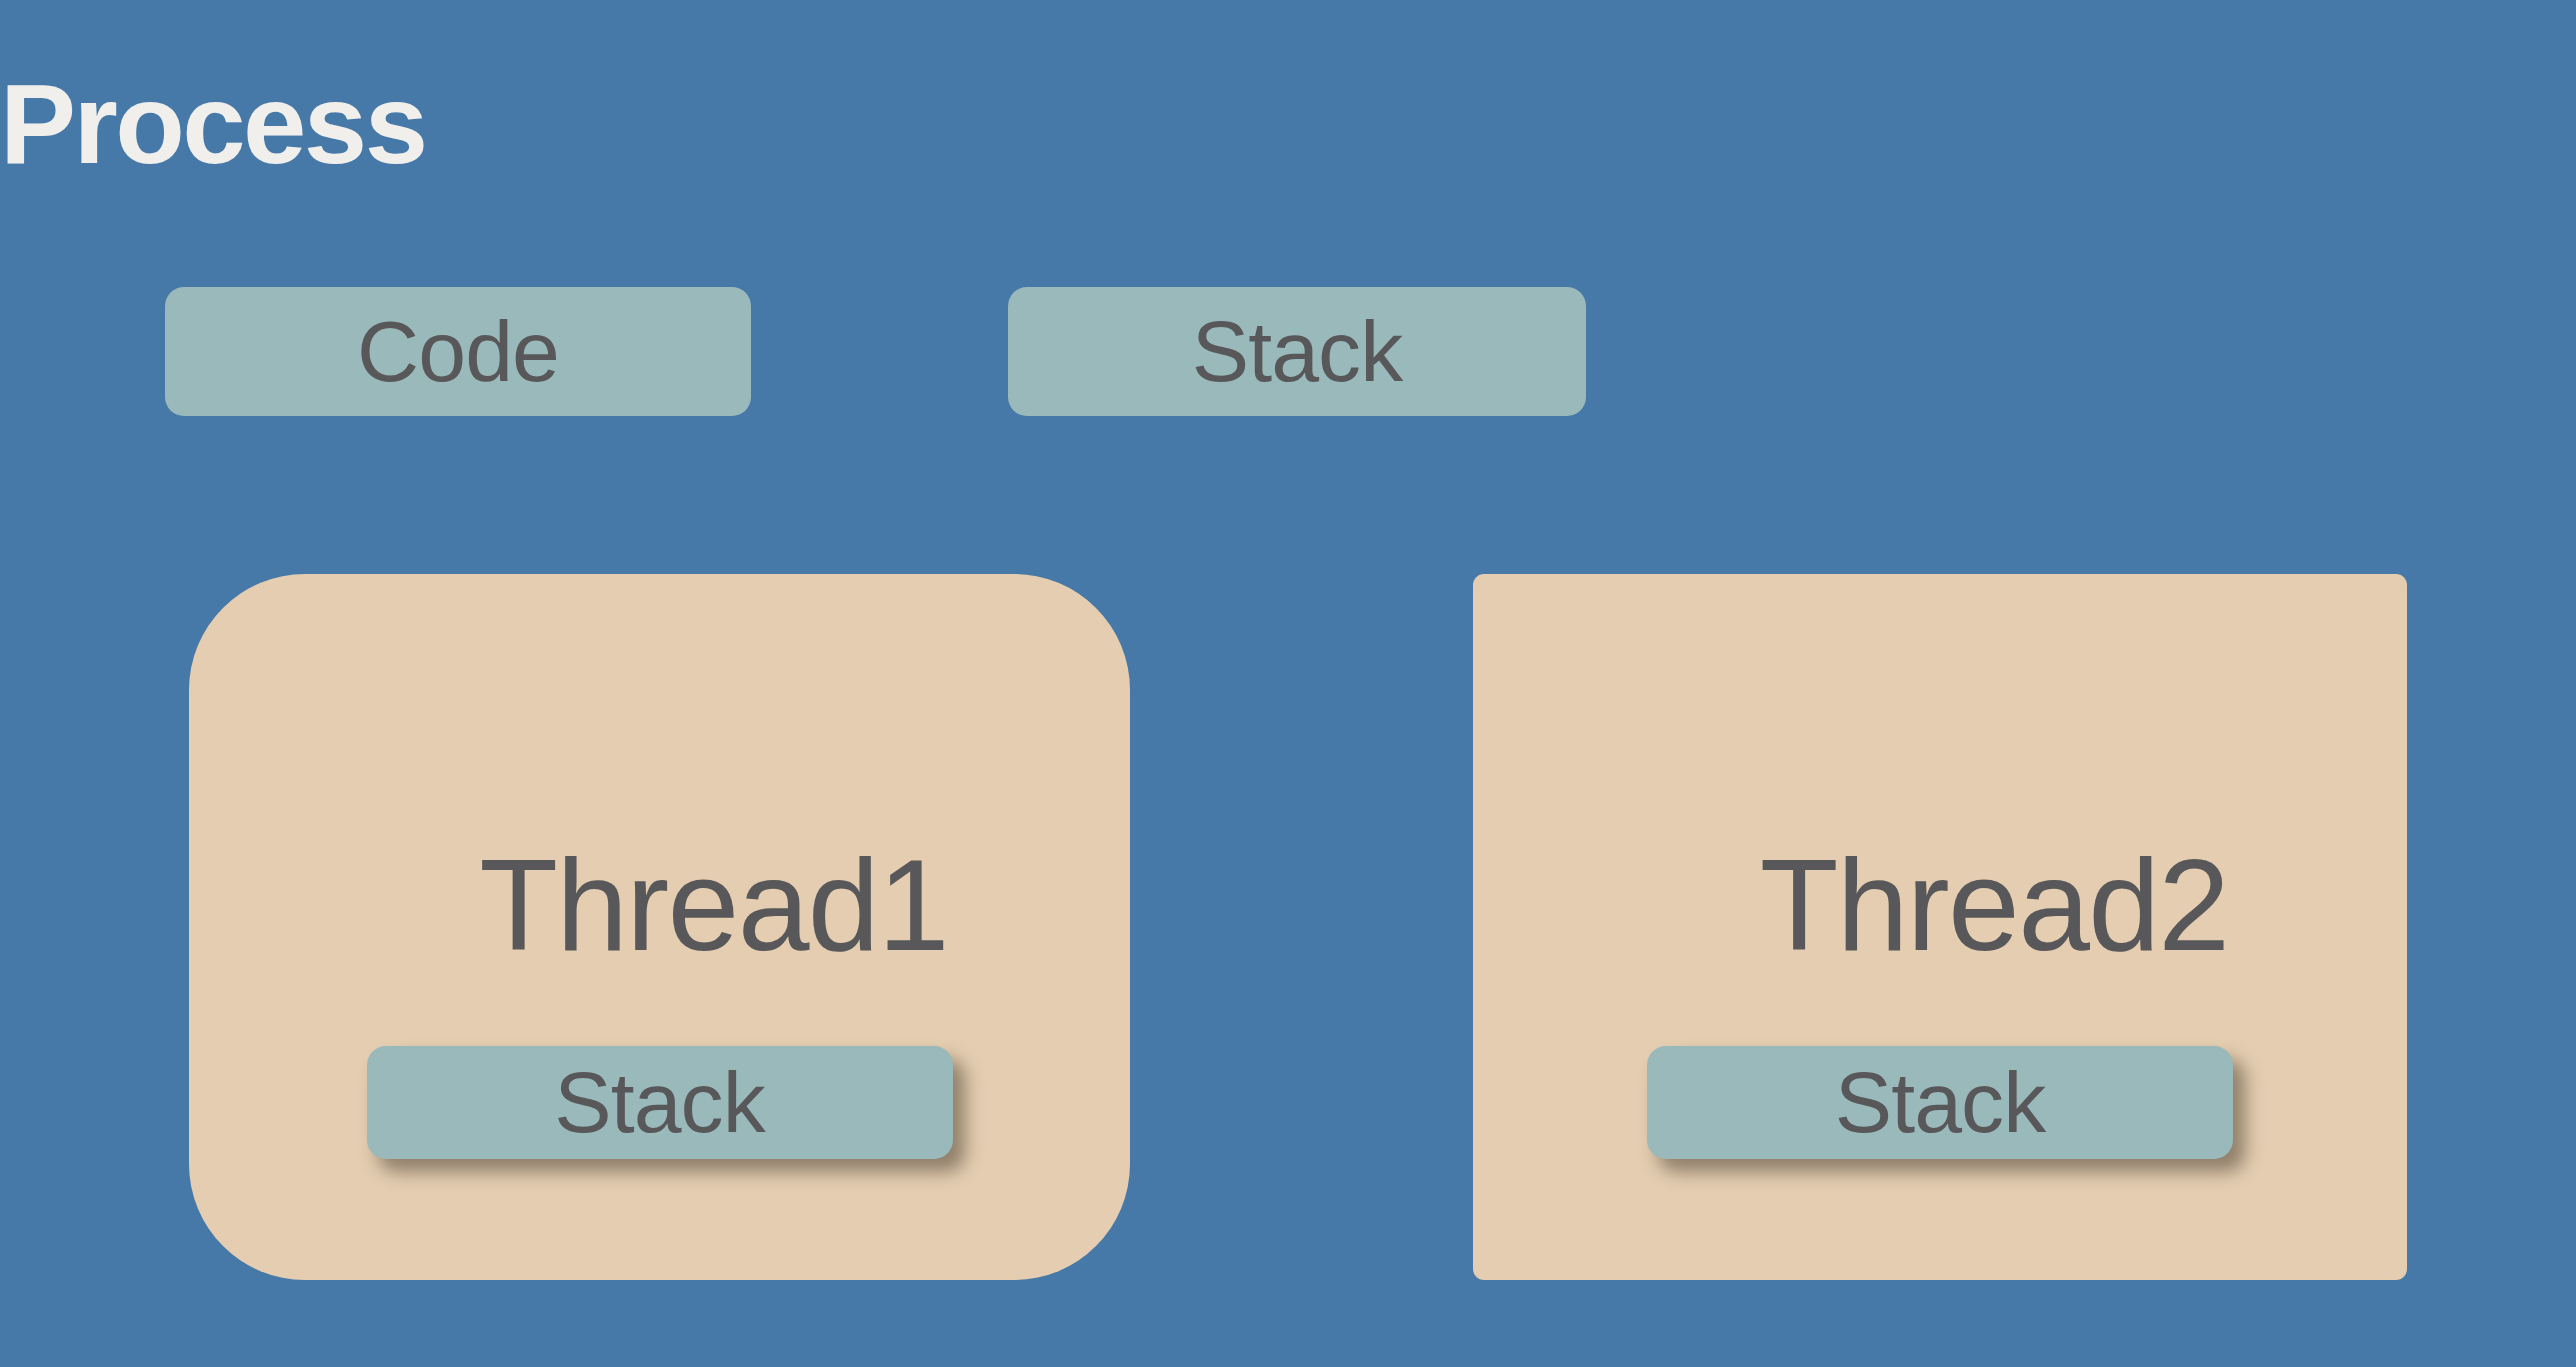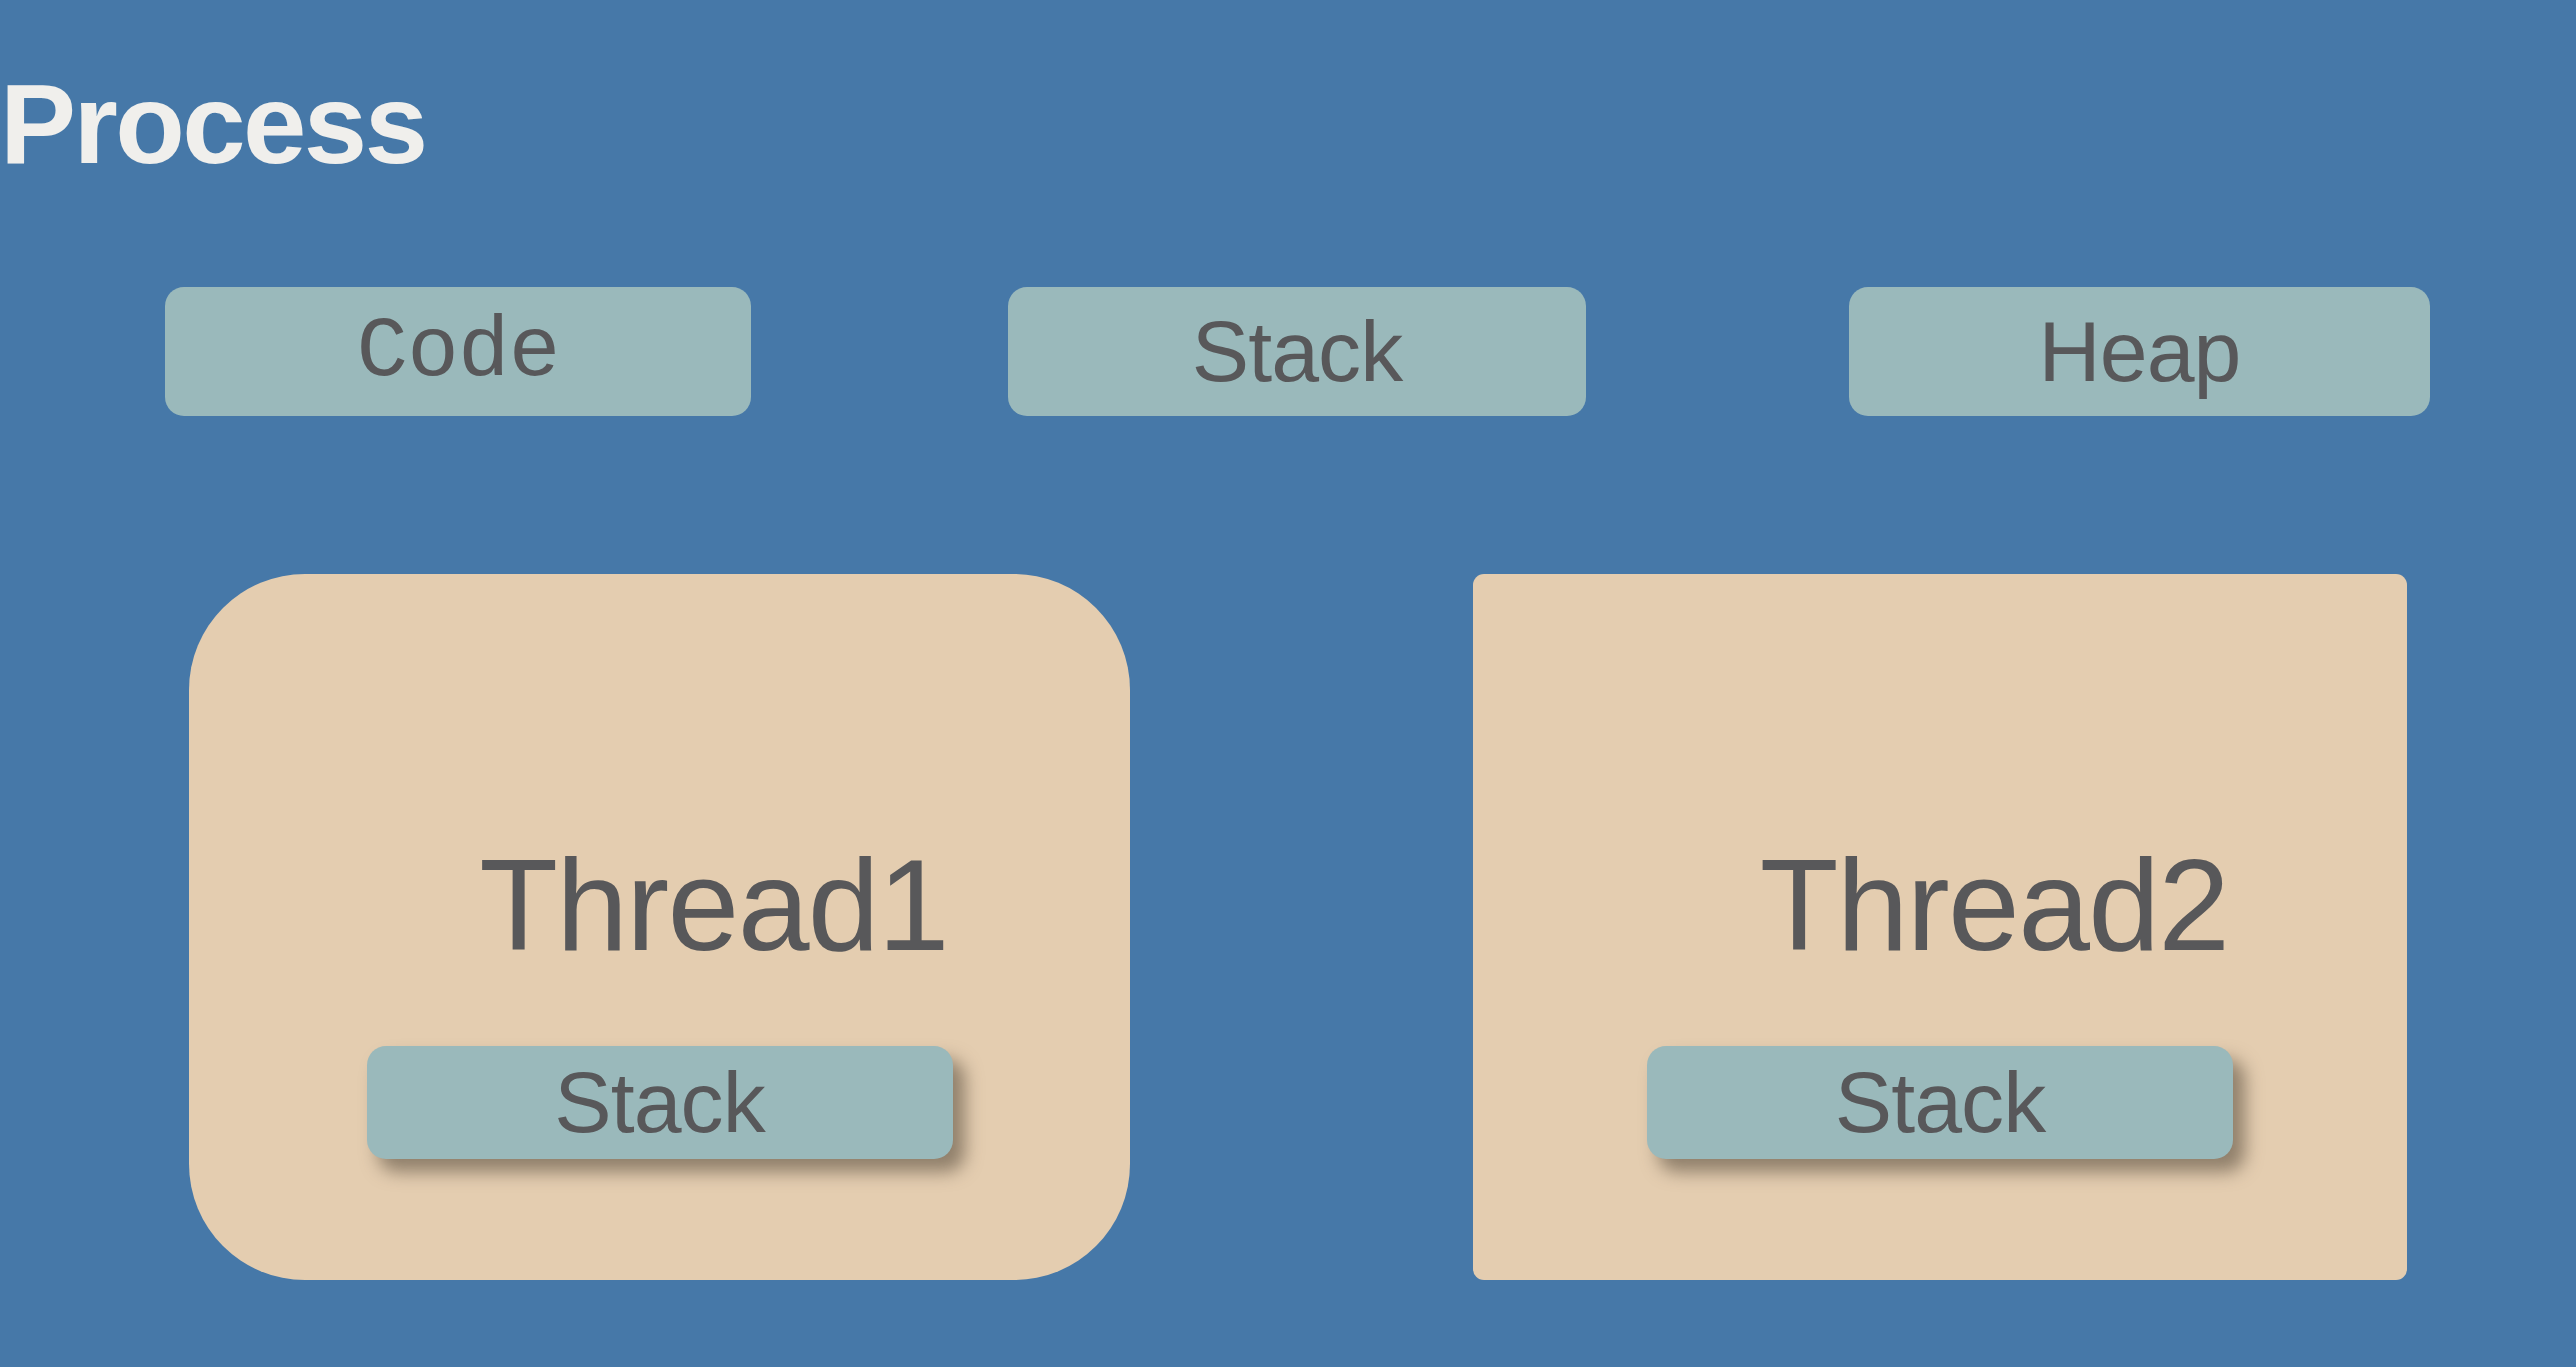--- a/index.html
+++ b/index.html
@@ -33,21 +33,21 @@
     height: 129px;
     border-radius: 19px;
     background: var(--segment-bg, #9ab9bb);
     display: flex;
     align-items: center;
     justify-content: center;
     font-size: 86px;
     letter-spacing: -0.9px;
     color: var(--label-text, #58585a);
   }
-  .seg-code { left: 165px;  width: 586px; font-family: Liberation Mono, monospace; }
+  .seg-code { left: 165px;  width: 586px; }
   .seg-data { left: 1008px; width: 578px; }
   .seg-heap { left: 1849px; width: 581px; }
   .thread {
     position: absolute;
     top: 574px;
     height: 706px;
     border-radius: 116px;
     background: var(--thread-bg, #e4cdb0);
   }
   .thread-1 { left: 189px;  width: 941px; }
@@ -91,23 +91,20 @@
   <div class="title">Process</div>
 
   <div class="seg seg-code">
     <span>Code</span>
   </div>
 
   <div class="seg seg-data">
     <span>Stack</span>
   </div>
 
-  <div class="seg seg-heap">
-    <span>Heap</span>
-  </div>
 
   <div class="thread thread-1">
     <div class="thread-label">Thread1</div>
     <div class="stack">
       <span>Stack</span>
     </div>
   </div>
 
   <div class="thread thread-2">
     <div class="thread-label">Thread2</div>

